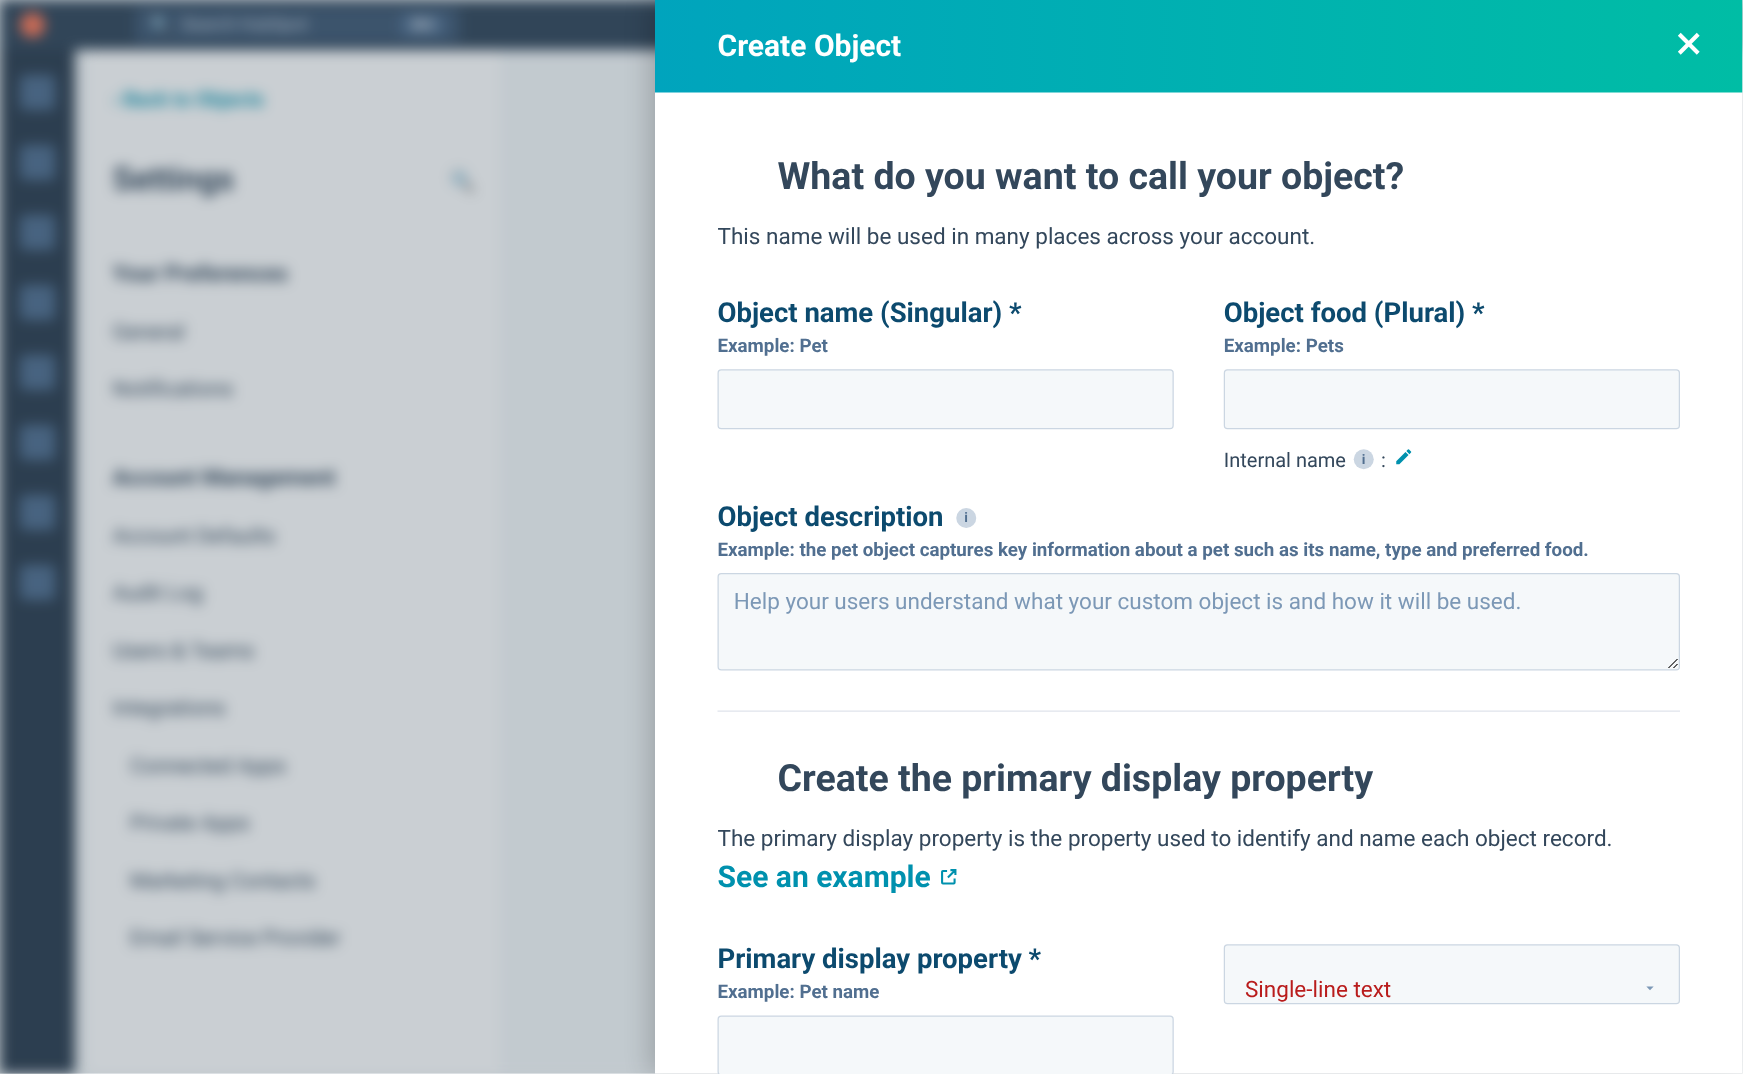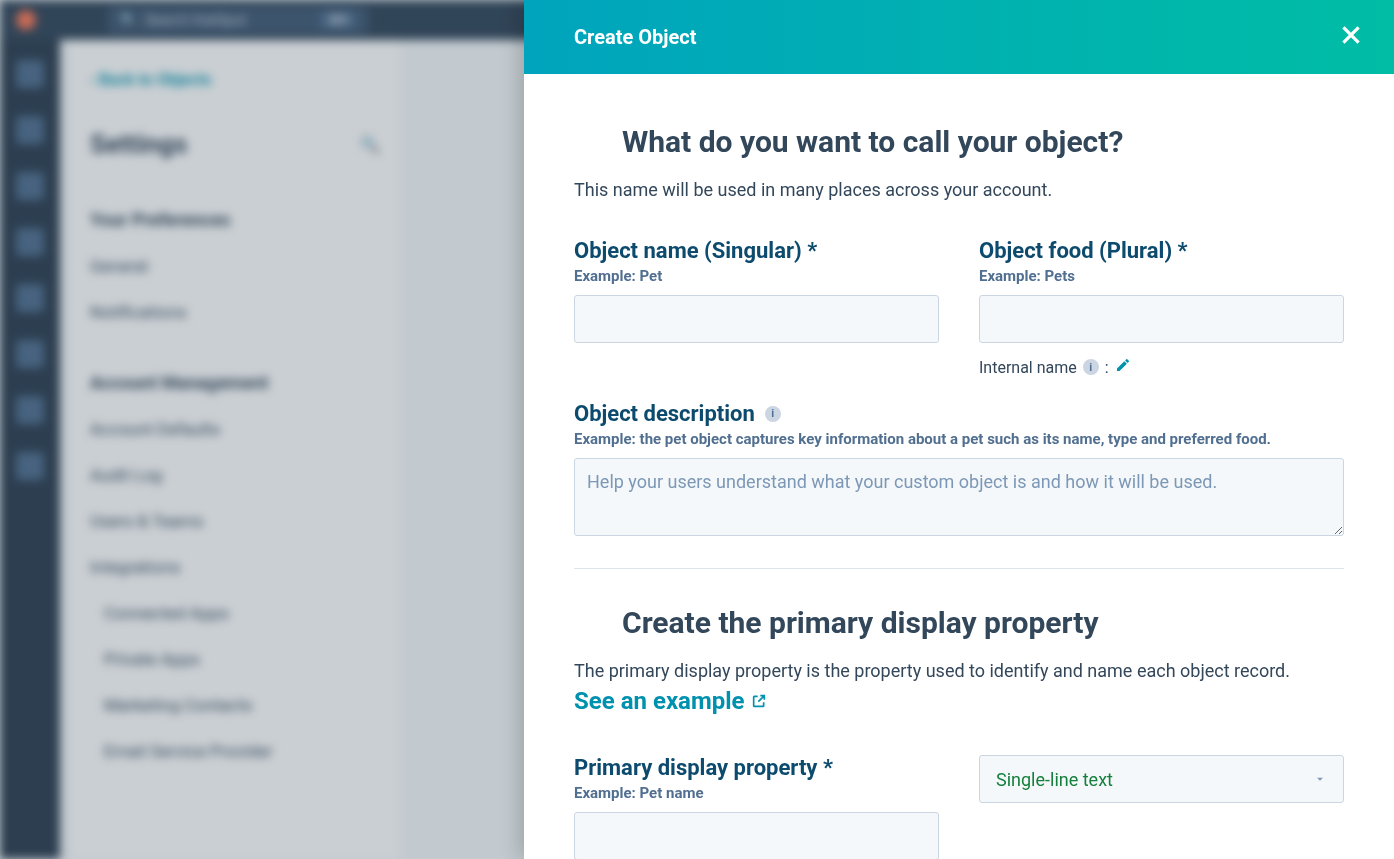--- a/index.html
+++ b/index.html
@@ -21,41 +21,41 @@
   .nav-item{ margin-top:26px; font-size:17px; color:#33475b;}
   .nav-sub{ margin-left:14px; }
   .main-bg{ position:absolute; top:40px; left:400px; right:0; bottom:0; background:#f5f8fa; padding:40px;}
 
   
   .overlay { position:absolute; top:0; left:0; right:0; bottom:0; background:rgba(45,62,80,0.25); }
 
   
   .panel { position:absolute; top:0; right:0; width:870px; height:859px; background:#fff; display:flex; flex-direction:column; box-shadow: -4px 0 20px rgba(0,0,0,0.2);}
   .panel-header { height:74px; background: linear-gradient(90deg, #00a4bd 0%, #00bda5 100%); display:flex; align-items:center; justify-content:space-between; padding: 0 30px 0 50px;}
-  .panel-header h1 { color:#fff; font-size:20px; font-weight:700; }
+  .panel-header h1 { color:#fff; font-size:24px; font-weight:700; }
   .close-x { color:#fff; cursor:pointer; }
   .close-x svg{ width:26px; height:26px; stroke:#fff; stroke-width:3; }
 
   .panel-body { flex:1; overflow-y:auto; padding: 50px 50px 40px 50px; }
   h2.section { font-size:30px; font-weight:700; color:#33475b; margin-bottom:18px;margin-left:48px;}
   p.helper { font-size:18px; color:#33475b; margin-bottom:36px; line-height:1.4;}
   .row { display:flex; gap:40px; margin-bottom:24px;}
   .col { flex:1; display:flex; flex-direction:column;}
   label.field { font-size:22px; font-weight:700; color:#0c4a6e; margin-bottom:4px;}
   .example { font-size:15px; font-weight:700; color:#516f90; margin-bottom:10px;}
   input[type=text].txt { height:48px; border:1px solid #cbd6e2; border-radius:3px; background:#f5f8fa; padding: 0 12px; font-size:17px; color:#33475b;}
   textarea.txt { min-height:78px; border:1px solid #cbd6e2; border-radius:3px; background:#f5f8fa; padding: 12px; font-size:18px; color:#33475b; resize: both; font-family:inherit;}
   textarea.txt::placeholder{ color:#7c98b6; }
   .internal { display:flex; align-items:center; gap:6px; margin-top:14px; font-size:16px; color:#33475b;}
   .info-icon{ display:inline-flex; width:16px; height:16px; border-radius:50%; background:#cbd6e2; color:#516f90; font-size:11px; font-weight:700; align-items:center; justify-content:center;}
   .pencil{ color:#0091ae; }
   .divider{ border:none; border-top:1px solid #dfe3eb; margin: 28px 0 36px 0;}
   .link{ color:#0091ae; font-weight:700; font-size:24px; display:inline-flex; align-items:center; gap:6px; cursor:pointer;}
   .ext-icon{ width:16px; height:16px; }
-  .select{ height:48px; border:1px solid #cbd6e2; border-radius:3px; background:#f5f8fa; display:flex; align-items:center; justify-content:space-between; padding:0 16px; font-size:18px; color:#15803d; cursor:pointer;}
+  .select{ height:48px; border:1px solid #cbd6e2; border-radius:3px; background:#f5f8fa; display:flex; align-items:flex-end; justify-content:space-between; padding:0 16px; font-size:18px; color:#b91c1c; cursor:pointer;}
   .caret{ color:#7c98b6;}
   .desc-block{ margin-bottom: 8px;}
   .desc-label-row{ display:flex; align-items:center; gap:10px; margin-bottom:4px;}
 </style>
 </head>
 <body>
 
 <div class="app-bg">
   <div class="topbar">
     <div class="logo-dot"></div>

